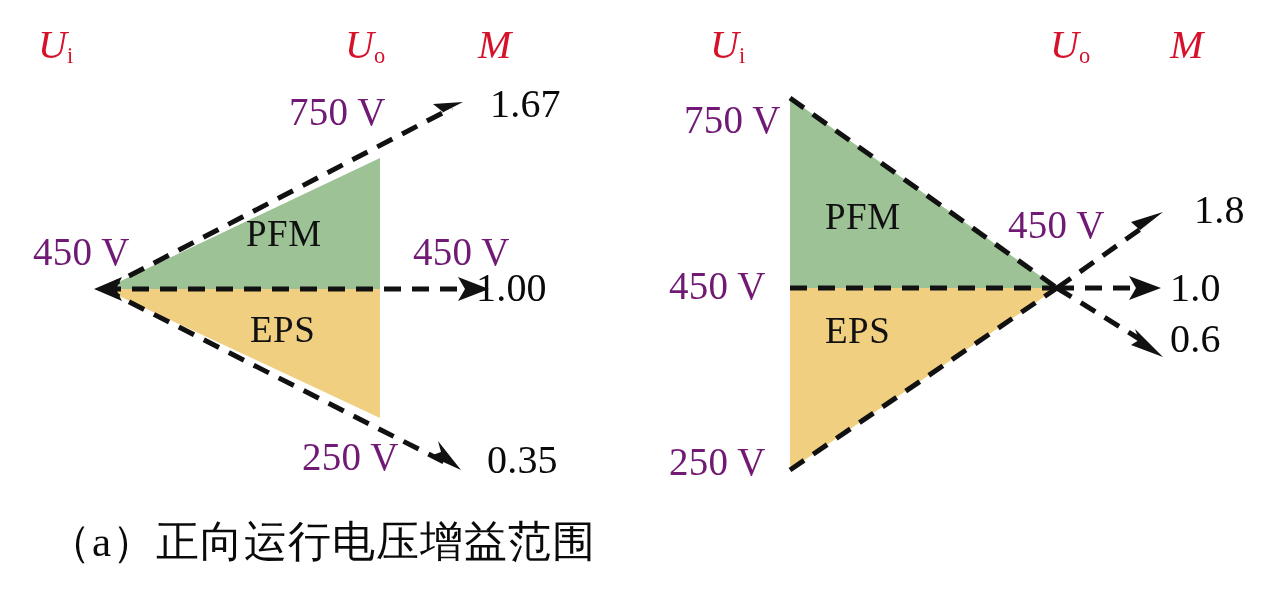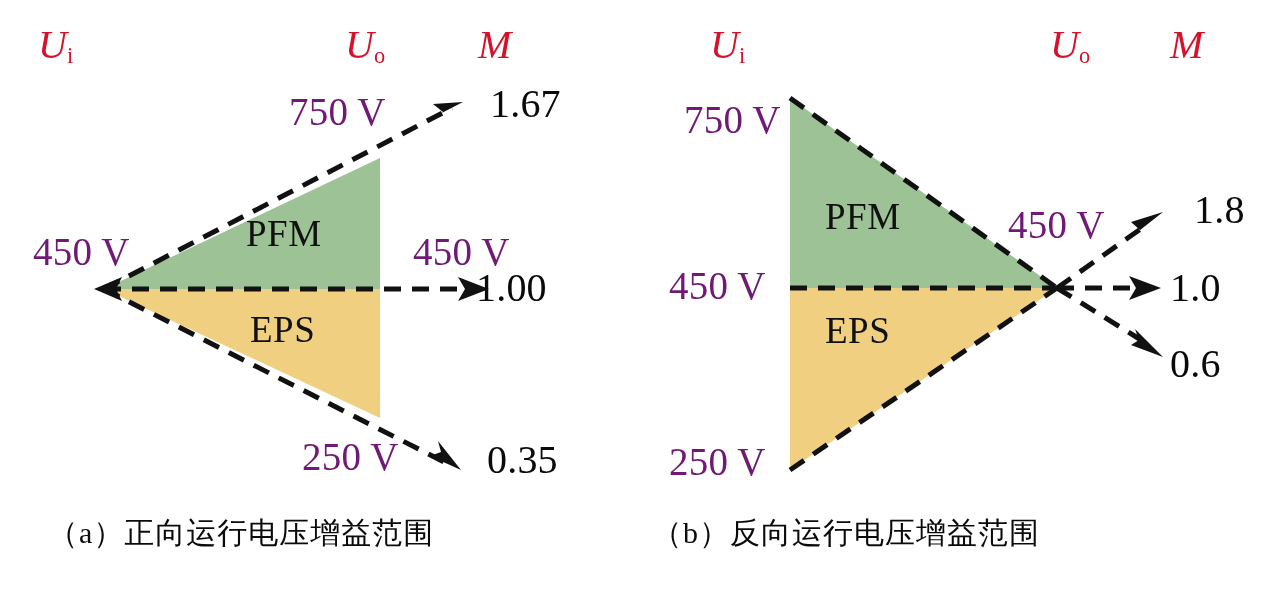--- a/index.html
+++ b/index.html
@@ -78,21 +78,21 @@
   .region {
     color: #111111;
     font-size: 37px;
     font-weight: 400;
     letter-spacing: 0.5px;
   }
   
   .caption {
     position: absolute;
     color: #0a0a0a;
-    font-size: 30px;
+    font-size: 43px;
     font-family: "Liberation Serif", "DejaVu Serif", serif;
     white-space: nowrap;
     letter-spacing: 1px;
   }
 </style>
 </head>
 <body>
 
 <div id="figure-root">
 
@@ -176,21 +176,20 @@
     <div class="lbl sym" style="left:528px; top:25px;">M</div>
 
     <div class="lbl vlabel" style="left:42px; top:100px;">750 V</div>
     <div class="lbl vlabel" style="left:27px; top:266px;">450 V</div>
     <div class="lbl vlabel" style="left:27px; top:442px;">250 V</div>
 
     <div class="lbl vlabel" style="left:366px; top:205px;">450 V</div>
 
     <div class="lbl mlabel" style="left:552px; top:190px;">1.8</div>
     <div class="lbl mlabel" style="left:528px; top:268px;">1.0</div>
-    <div class="lbl mlabel" style="left:528px; top:344px;">0.6</div>
+    <div class="lbl mlabel" style="left:528px; top:319px;">0.6</div>
 
     <div class="lbl region" style="left:183px; top:198px;">PFM</div>
     <div class="lbl region" style="left:183px; top:312px;">EPS</div>
 
-    <div class="caption" style="left:10px; top:513px;">（b）反向运行电压增益范围</div>
   </div>
 
 </div>
 
 </body></html>

